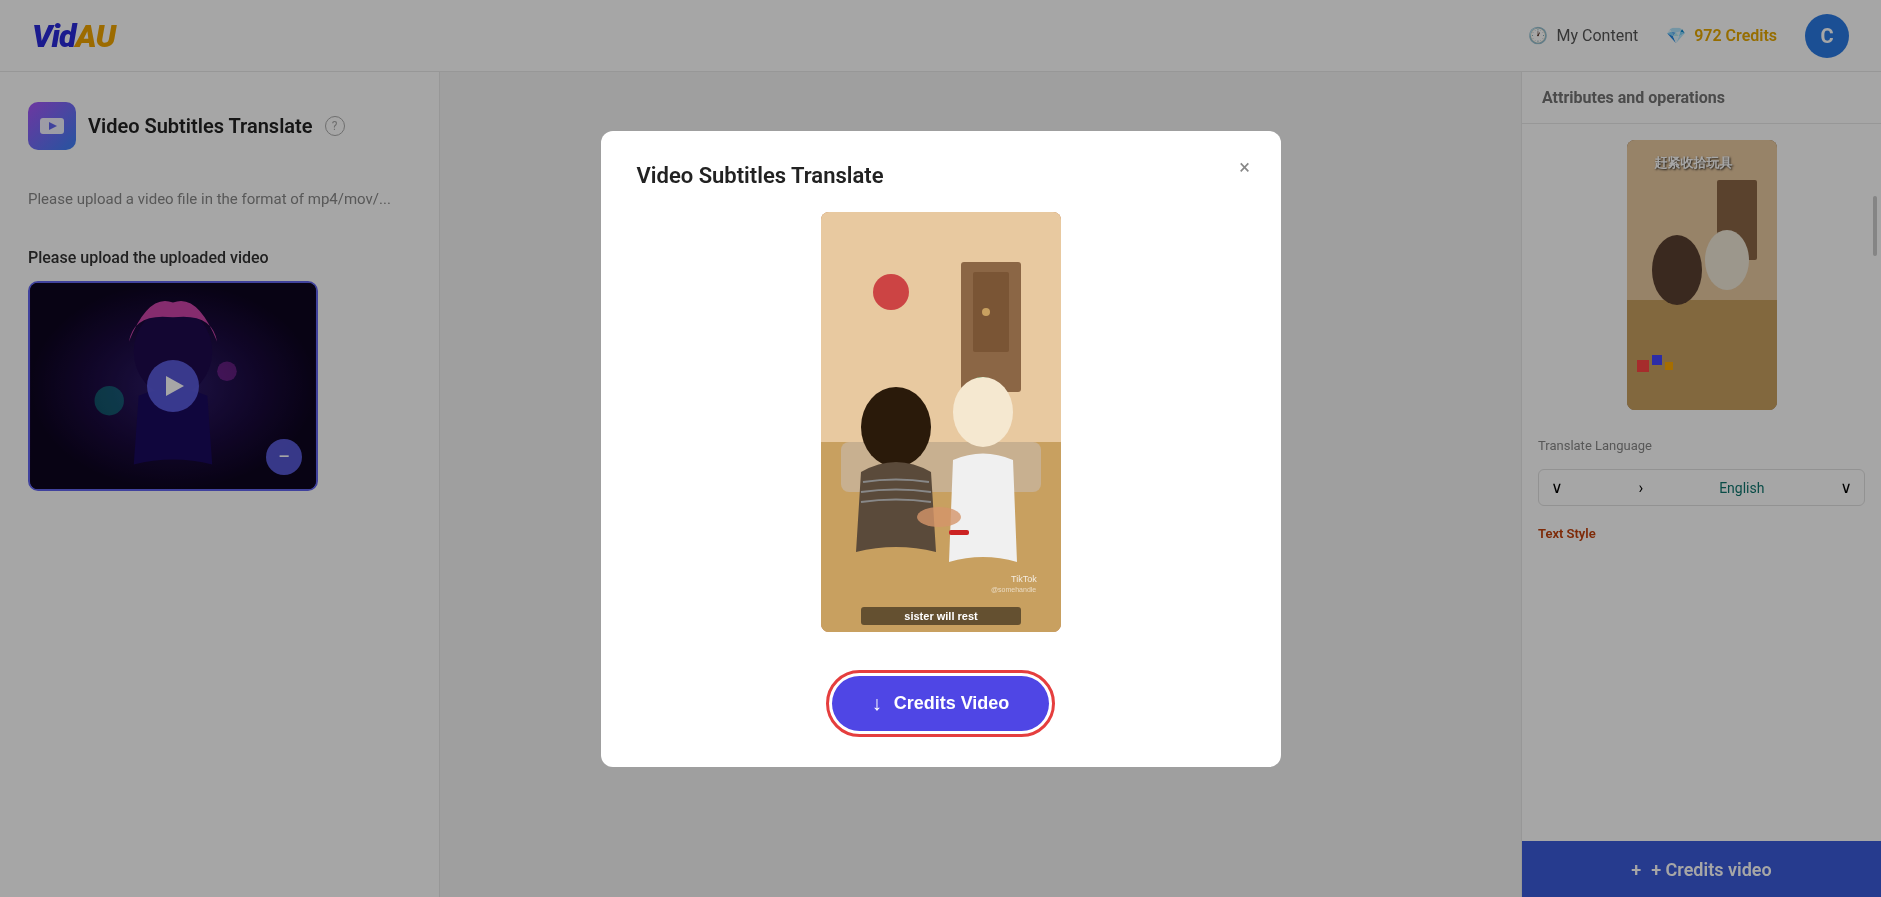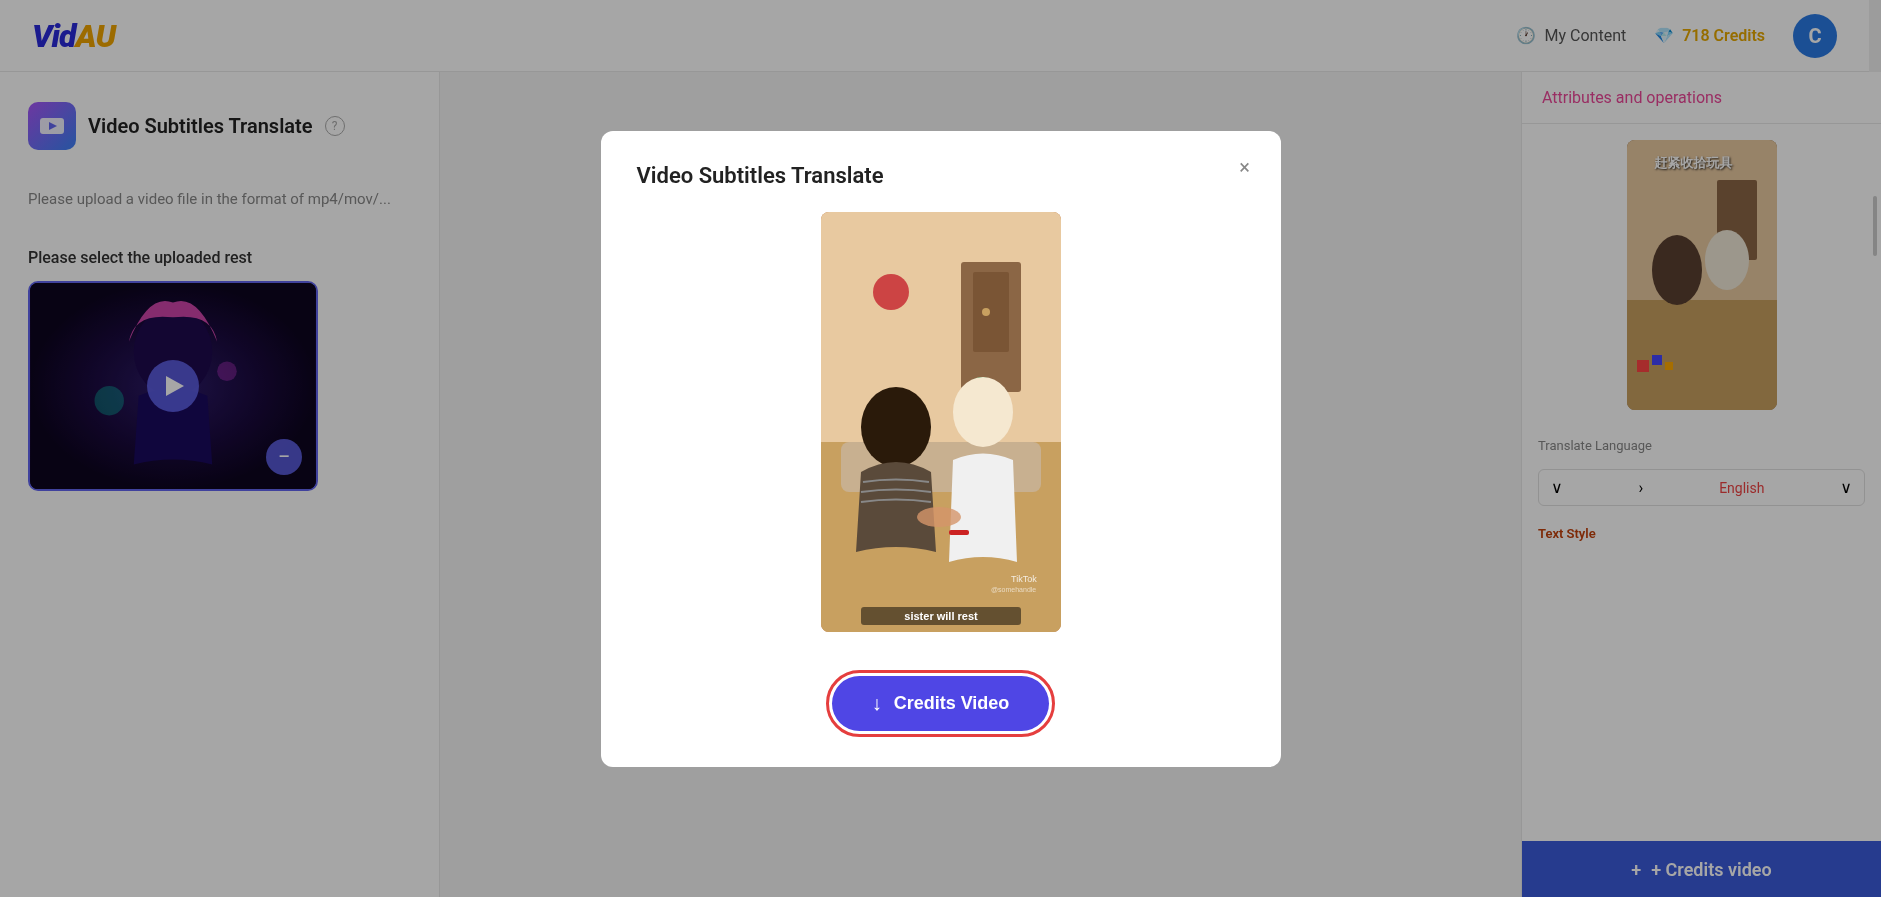--- a/index.html
+++ b/index.html
@@ -10,21 +10,21 @@
       height: 897px;
       overflow: hidden;
       position: relative;
     }
 
     
     .header {
       position: fixed;
       top: 0;
       left: 0;
-      right: 12px;
+      right: 0;
       height: 72px;
       background: #fff;
       display: flex;
       align-items: center;
       justify-content: space-between;
       padding: 0 32px;
       z-index: 10;
       border-bottom: 1px solid #e8e8e8;
     }
 
@@ -215,22 +215,22 @@
       width: 360px;
       bottom: 0;
       background: #fff;
       border-left: 1px solid #e8e8e8;
       padding: 0;
       overflow-y: auto;
     }
 
     .attributes-title {
       font-size: 16px;
-      font-weight: 400;
-      color: #ec4899;
+      font-weight: 700;
+      color: #737373;
       padding: 16px 20px;
       border-bottom: 1px solid #e8e8e8;
     }
 
     .video-preview-thumb {
       width: 150px;
       height: 270px;
       margin: 16px auto;
       border-radius: 8px;
       background: #8b7355;
@@ -265,21 +265,21 @@
       align-items: center;
       justify-content: space-between;
       border: 1px solid #e0e0e0;
       border-radius: 6px;
       padding: 8px 12px;
       cursor: pointer;
     }
 
     .lang-text {
       font-size: 14px;
-      color: #ef4444;
+      color: #0f766e;
     }
 
     .text-style-label {
       color: #c2410c;
       font-size: 13px;
       font-weight: 600;
       padding: 8px 16px;
     }
 
     .generate-btn {
@@ -396,21 +396,21 @@
   <div class="logo">
     Vid<span>AU</span>
   </div>
   <div class="header-right">
     <div class="my-content-btn">
       <span>🕐</span>
       <span>My Content</span>
     </div>
     <div class="credits-btn">
       <span>💎</span>
-      <span>718 Credits</span>
+      <span>972 Credits</span>
     </div>
     <div class="avatar">
       <span>C</span>
     </div>
   </div>
 </div>
 
 <div class="main-bg"></div>
 
 <div class="left-panel">
@@ -420,21 +420,21 @@
         <rect x="2" y="6" width="24" height="16" rx="3" fill="white" opacity="0.9"></rect>
         <path d="M11 10l8 4-8 4V10z" fill="#6366f1"></path>
       </svg>
     </div>
     <span class="panel-title">Video Subtitles Translate</span>
     <div class="help-icon">?</div>
   </div>
 
   <p class="upload-hint">Please upload a video file in the format of mp4/mov/...</p>
 
-  <p class="select-video-label">Please select the uploaded rest</p>
+  <p class="select-video-label">Please upload the uploaded video</p>
 
   <div class="video-thumbnail">
     <div class="anime-char">
       
       <svg width="100%" height="100%" viewBox="0 0 290 210" xmlns="http://www.w3.org/2000/svg">
         <defs>
           <radialGradient id="bgGrad" cx="50%" cy="50%">
             <stop offset="0%" stop-color="#2d1b69"></stop>
             <stop offset="60%" stop-color="#1a0a3e"></stop>
             <stop offset="100%" stop-color="#0d0520"></stop>

